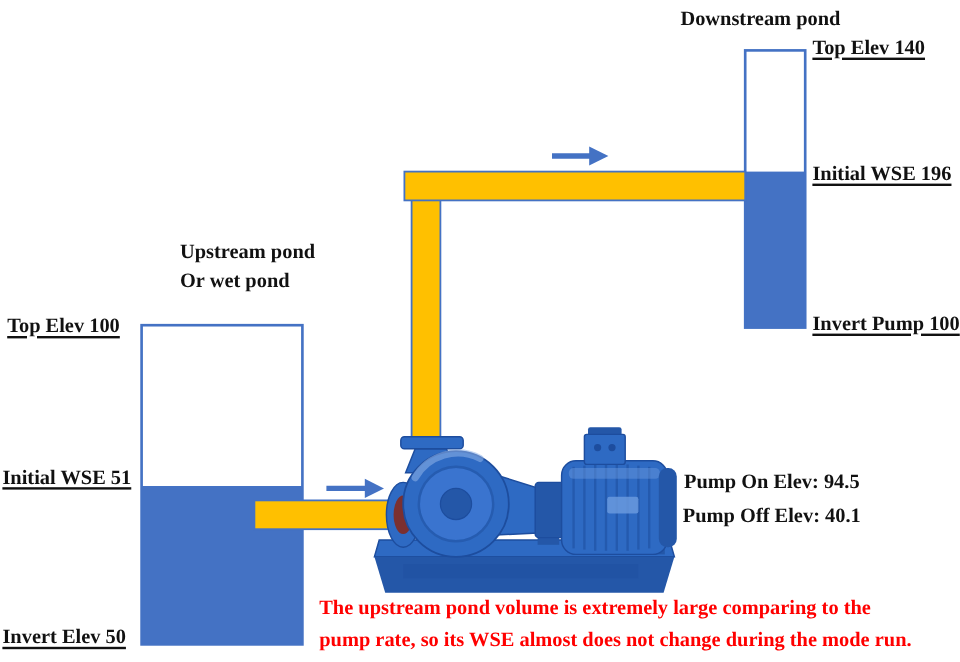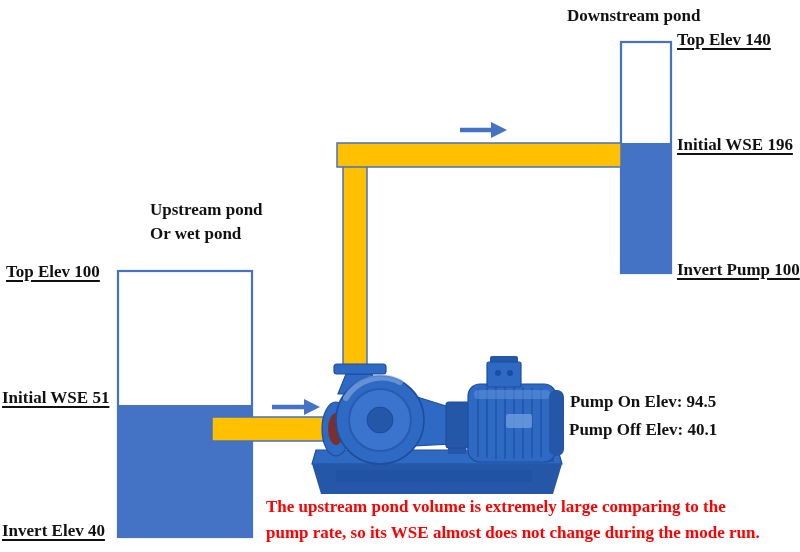--- a/index.html
+++ b/index.html
@@ -130,21 +130,21 @@
   <div class="lbl u" style="left:677px;top:29px;">Top Elev 140</div>
   <div class="lbl u" style="left:677px;top:134px;">Initial WSE 196</div>
   <div class="lbl u" style="left:677px;top:259px;">Invert Pump 100</div>
 
   <div class="lbl title-2line" style="left:122px;top:198px;margin-left:28px;">
     <div>Upstream pond</div>
     <div>Or wet pond</div>
   </div>
   <div class="lbl u" style="left:6px;top:261px;">Top Elev 100</div>
   <div class="lbl u" style="left:2px;top:387px;">Initial WSE 51</div>
-  <div class="lbl u" style="left:2px;top:520px;">Invert Elev 40</div>
+  <div class="lbl u" style="left:2px;top:520px;">Invert Elev 50</div>
 
   <div class="lbl pump-status" style="left:569px;top:388px;text-align:center;">
     <div>Pump On Elev: 94.5</div>
     <div>Pump Off Elev: 40.1</div>
   </div>
 
   <div class="note">
     <div>The upstream pond volume is extremely large comparing to the</div>
     <div>pump rate, so its WSE almost does not change during the mode run.</div>
   </div>

